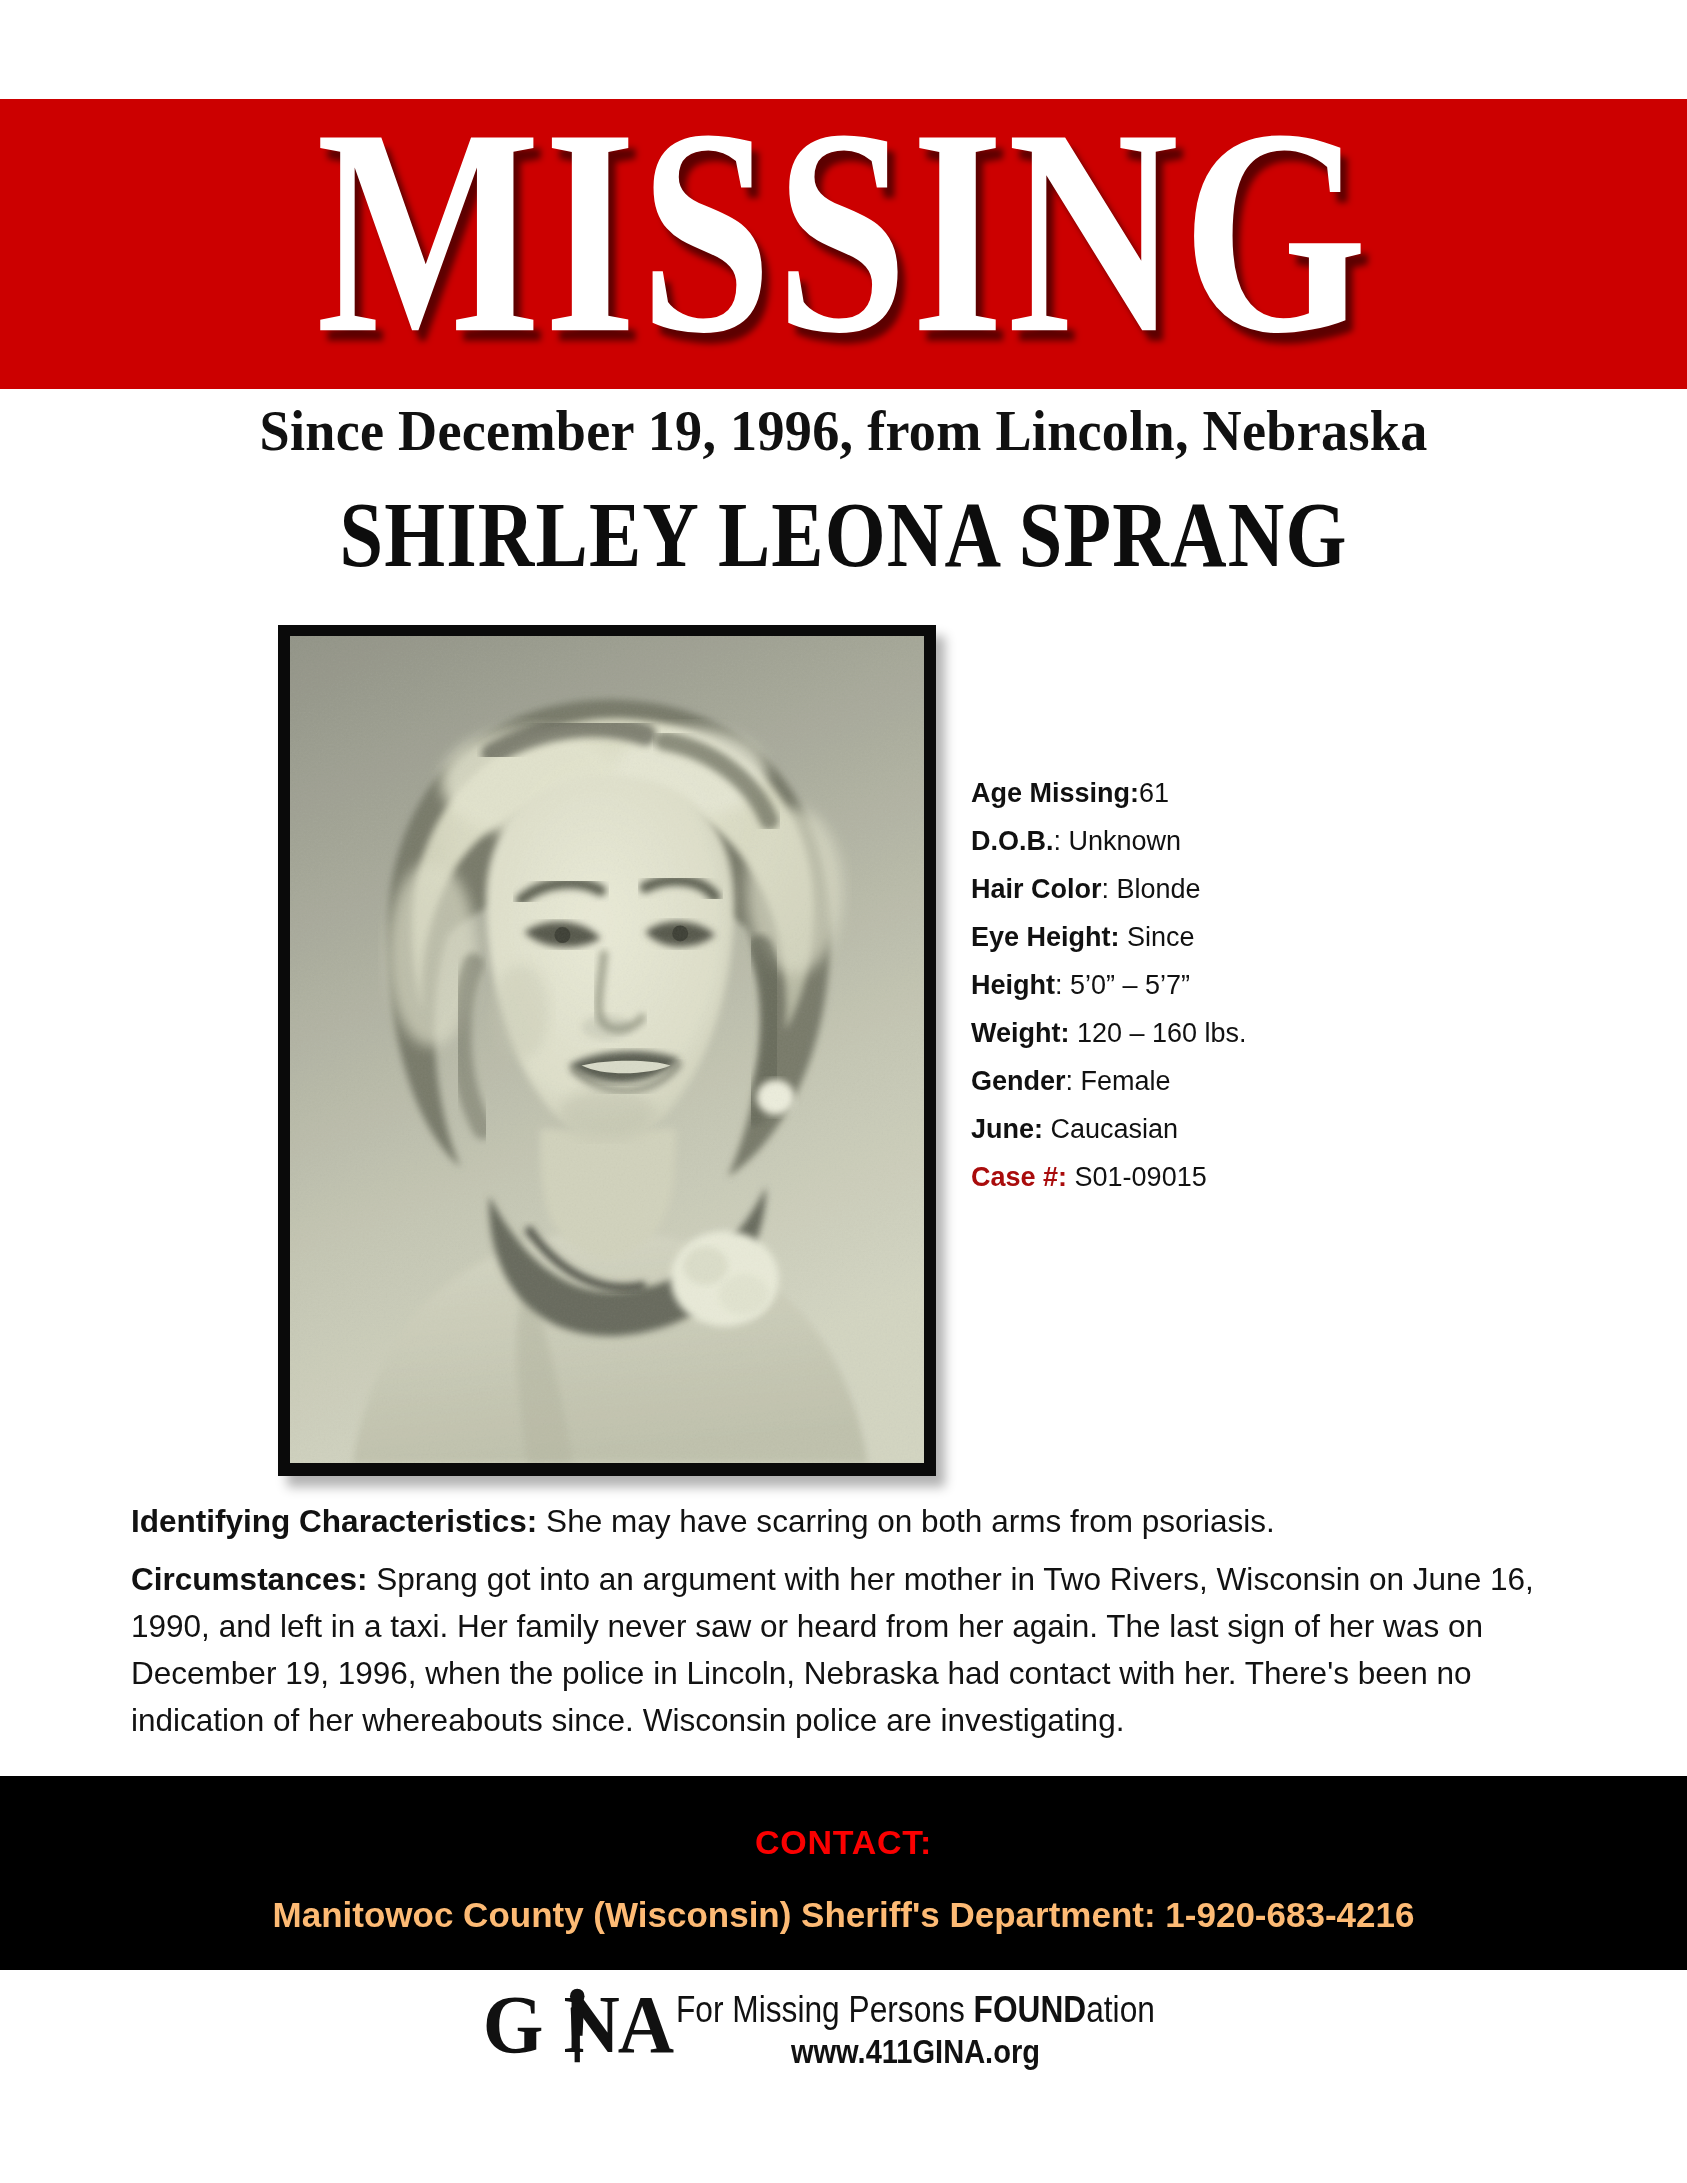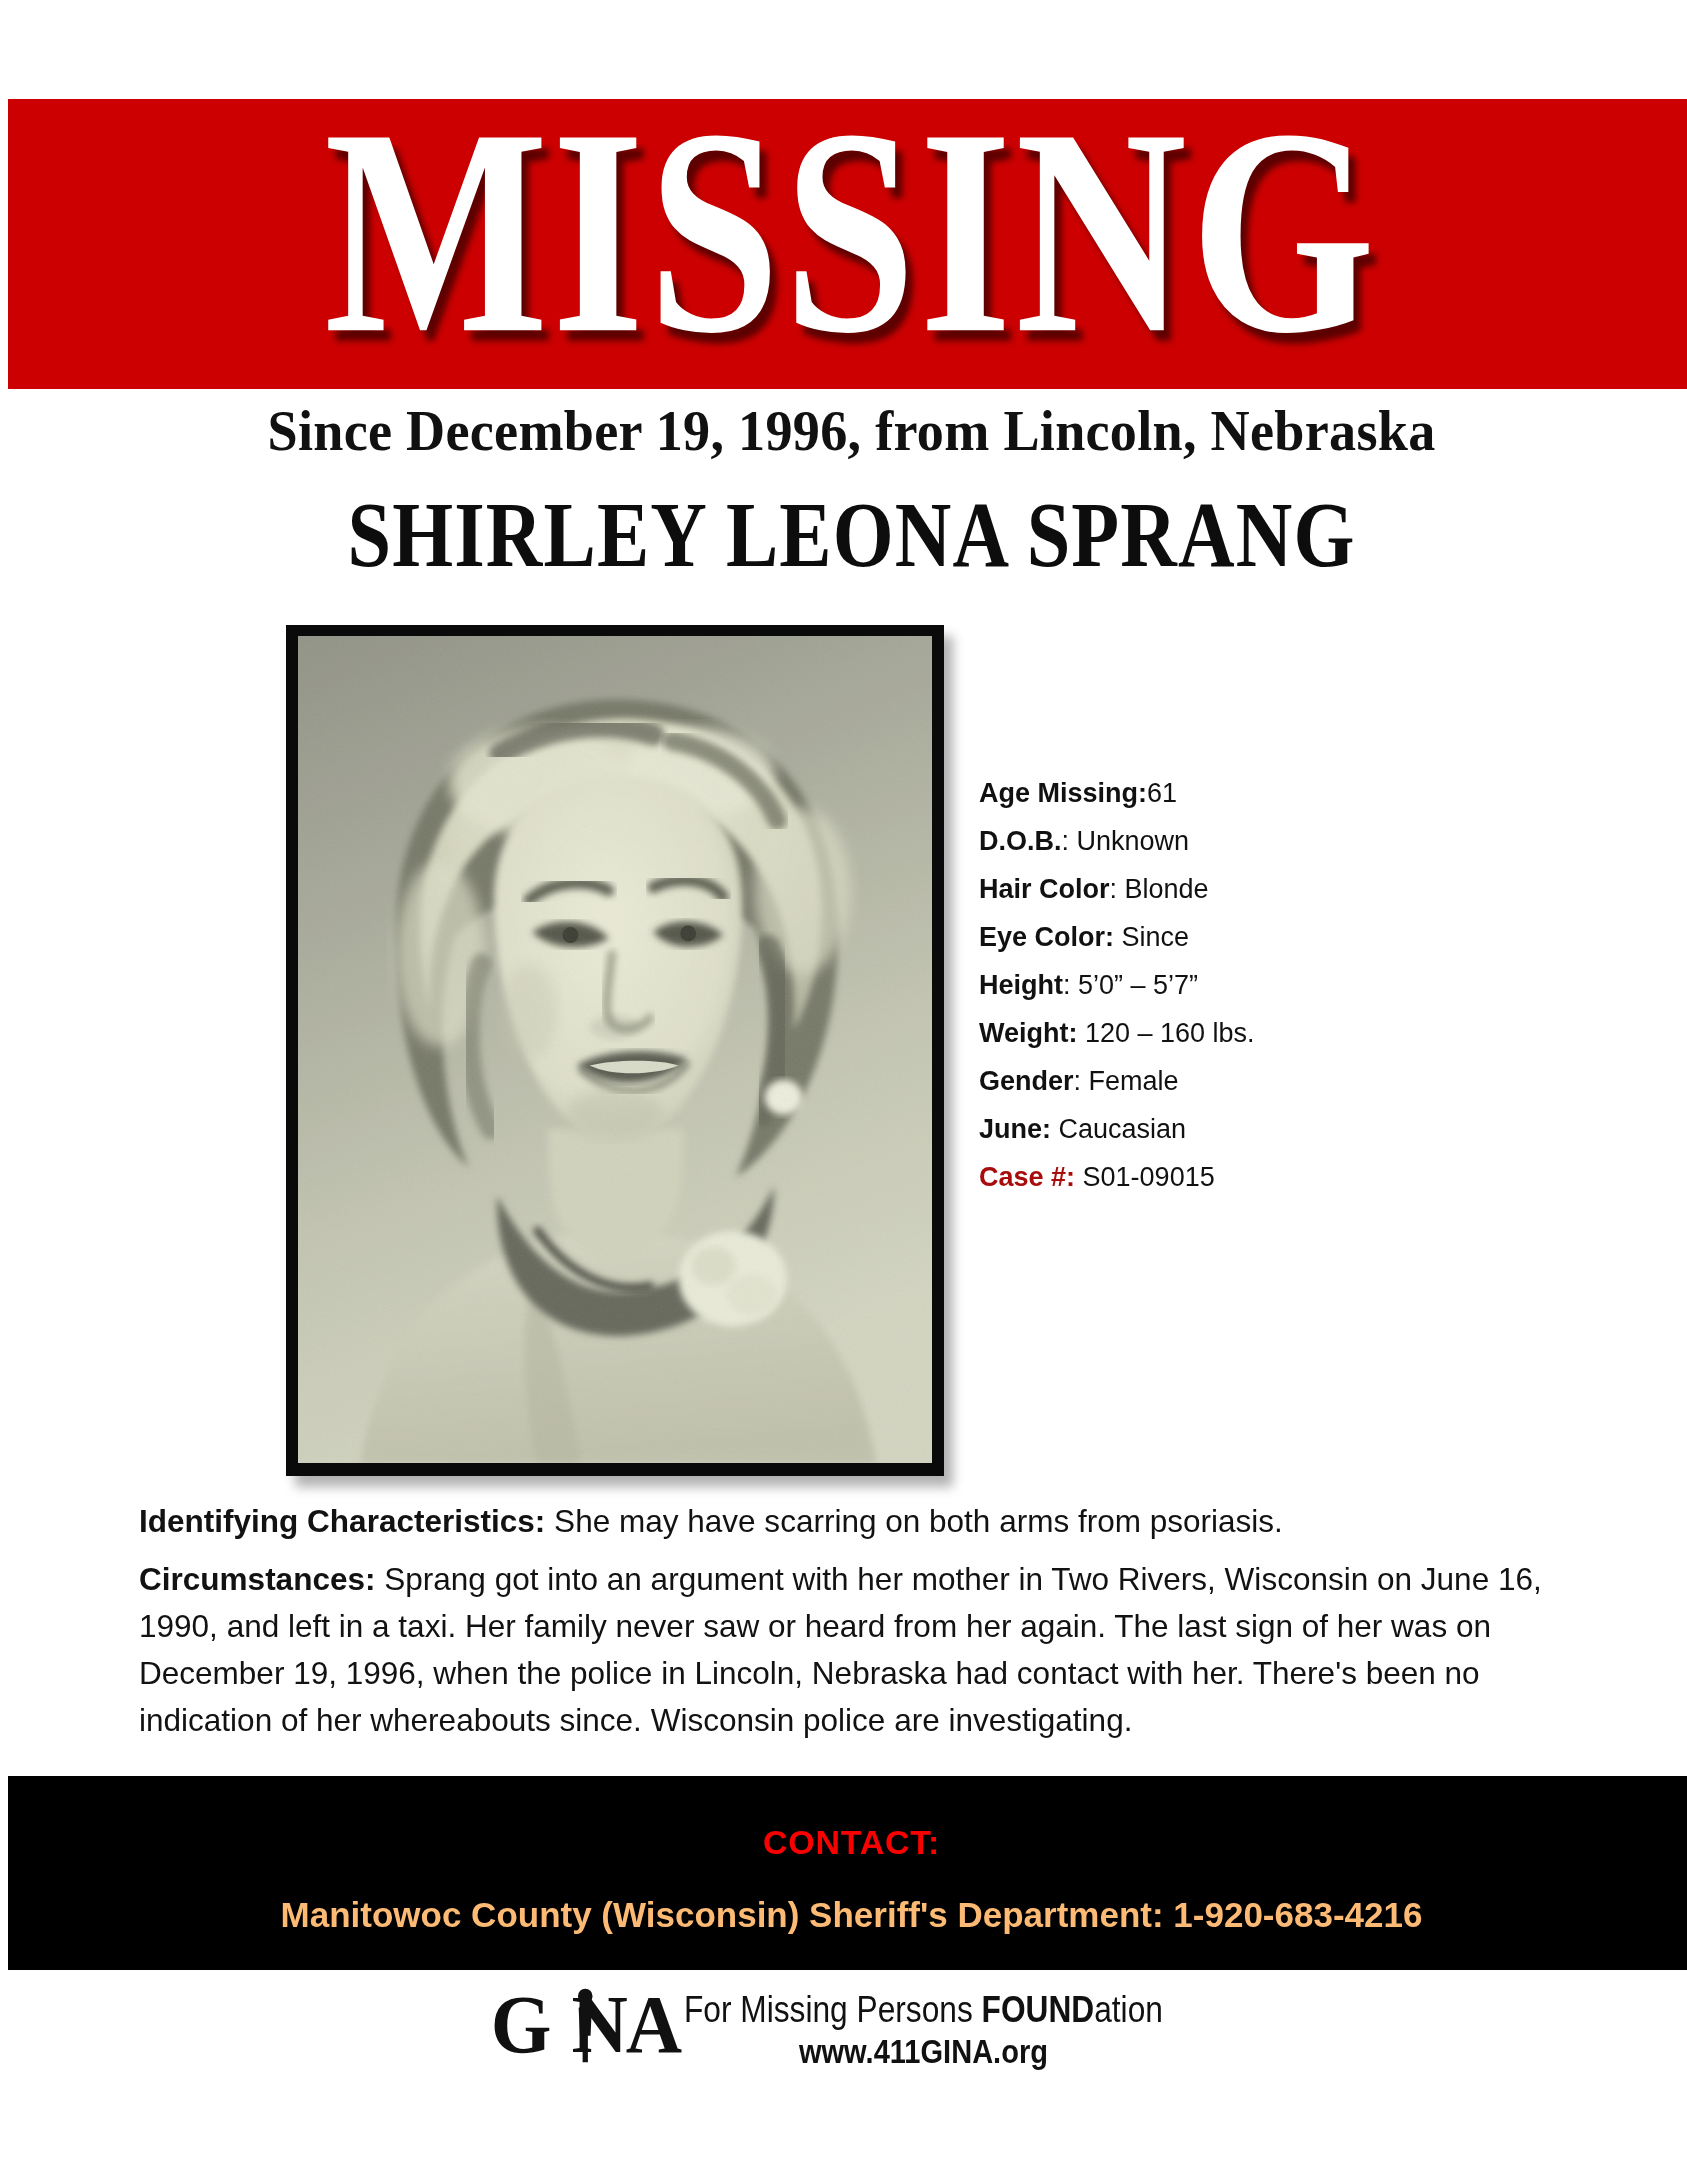--- a/index.html
+++ b/index.html
@@ -15,21 +15,20 @@
     position: relative;
     overflow: hidden;
   }
 
   .poster {
     position: absolute;
     left: 0; top: 0;
     width: 1675px;
     height: 2183px;
     background: #ffffff;
-    margin-left: 8px;
   }
 
   
   .missing-banner {
     position: absolute;
     left: 0;
     top: 99px;
     width: 1687px;
     height: 290px;
     background: #cc0000;
@@ -373,21 +372,21 @@
     <div class="detail-row">
       <span class="detail-label">Age Missing:</span><span class="detail-value">61</span>
     </div>
     <div class="detail-row">
       <span class="detail-label">D.O.B.</span><span class="detail-value">: Unknown</span>
     </div>
     <div class="detail-row">
       <span class="detail-label">Hair Color</span><span class="detail-value">:  Blonde</span>
     </div>
     <div class="detail-row">
-      <span class="detail-label">Eye Color:</span><span class="detail-value">  Since</span>
+      <span class="detail-label">Eye Height:</span><span class="detail-value">  Since</span>
     </div>
     <div class="detail-row">
       <span class="detail-label">Height</span><span class="detail-value">:  5’0” – 5’7”</span>
     </div>
     <div class="detail-row">
       <span class="detail-label">Weight:</span><span class="detail-value">  120 – 160 lbs.</span>
     </div>
     <div class="detail-row">
       <span class="detail-label">Gender</span><span class="detail-value">:  Female</span>
     </div>

